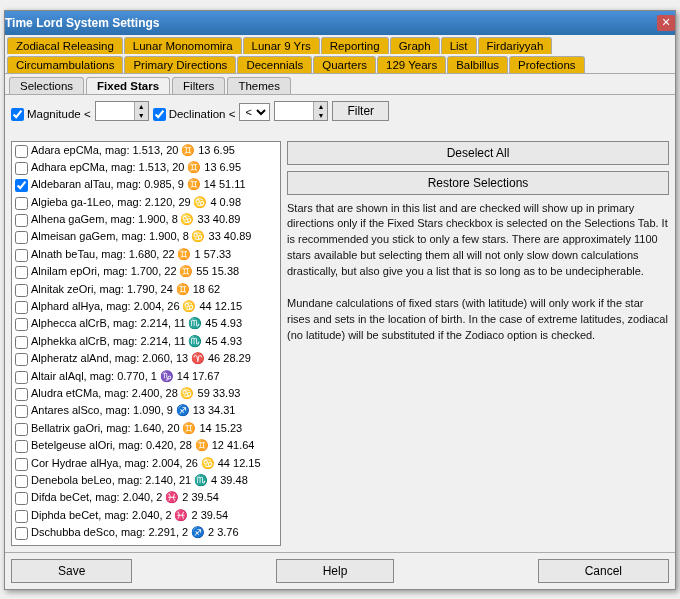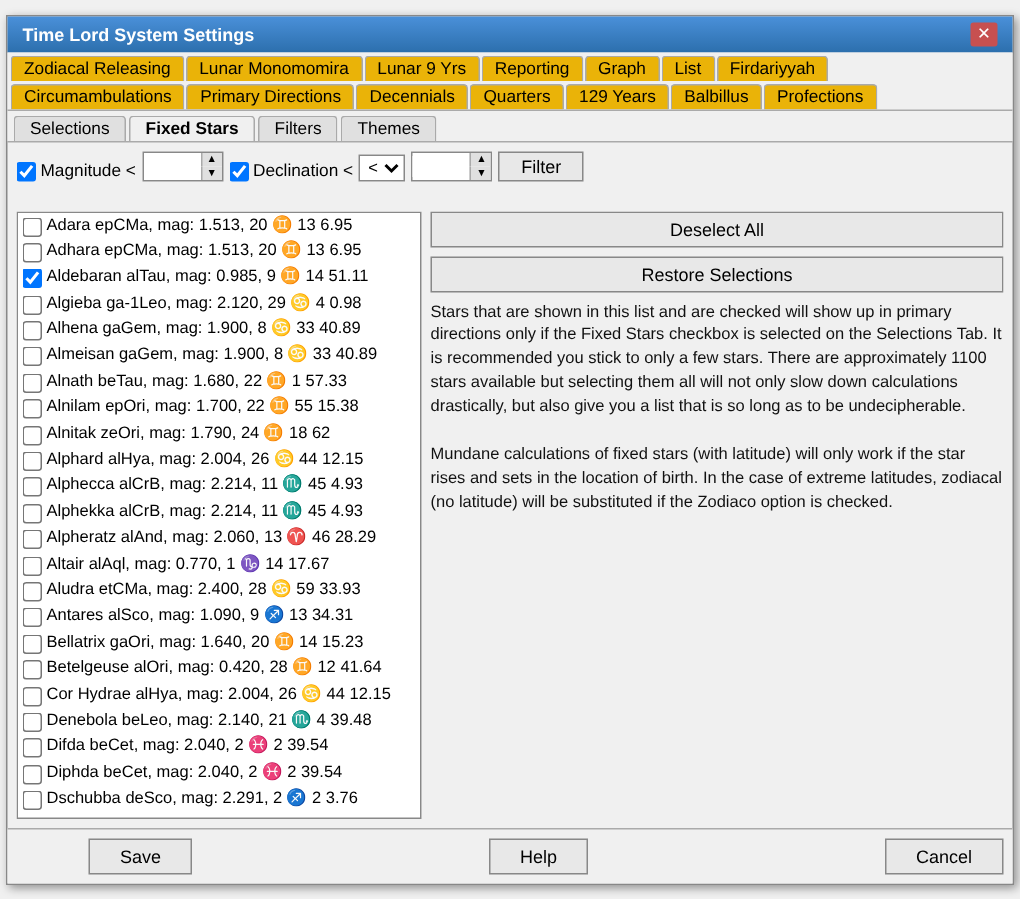--- a/index.html
+++ b/index.html
@@ -18,21 +18,21 @@
       height: 580px;
       background: #f0f0f0;
       border: 1px solid #888;
       box-shadow: 2px 2px 6px rgba(0,0,0,0.4);
       display: flex;
       flex-direction: column;
     }
     .title-bar {
       background: linear-gradient(to bottom, #4a90d9, #2c6fad);
       color: white;
-      padding: 4px 10px;
+      padding: 4px 0;
       display: flex;
       justify-content: space-between;
       align-items: center;
       font-size: 12px;
       font-weight: bold;
       flex-shrink: 0;
     }
     .title-bar-close {
       cursor: pointer;
       background: #c75050;
@@ -202,26 +202,25 @@
     .bottom-bar {
       padding: 6px;
       display: flex;
       justify-content: space-between;
       align-items: center;
       border-top: 1px solid #aaa;
       flex-shrink: 0;
       background: #f0f0f0;
     }
     .bottom-btn {
-      padding: 4px 20px;
+      padding: 4px 46px;
       background: #e8e8e8;
       border: 1px solid #888;
       cursor: pointer;
       font-size: 12px;
-      margin-left: 48px;
     }
   </style>
 </head>
 <body>
 
 <div class="window">
 
   <div class="title-bar">
     <span>Time Lord System Settings</span>
     <button class="title-bar-close">✕</button>

